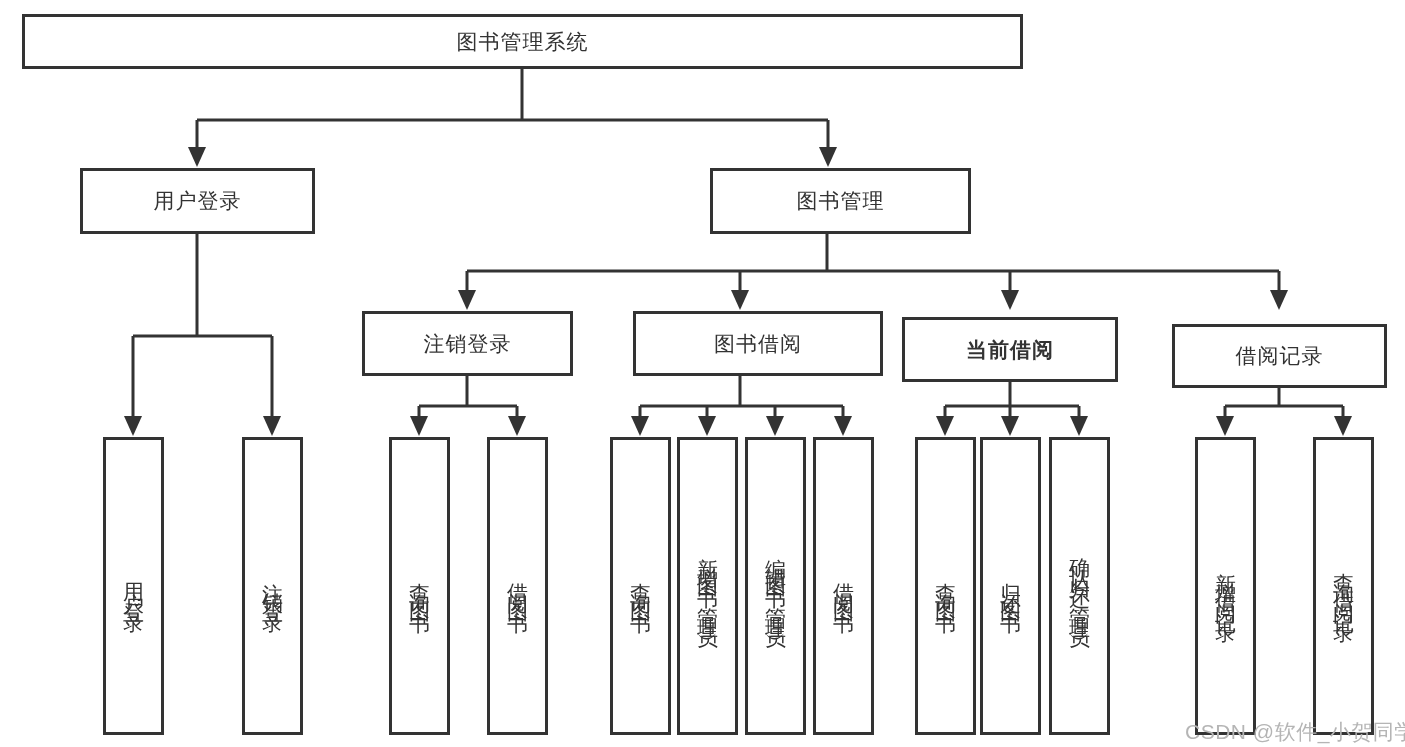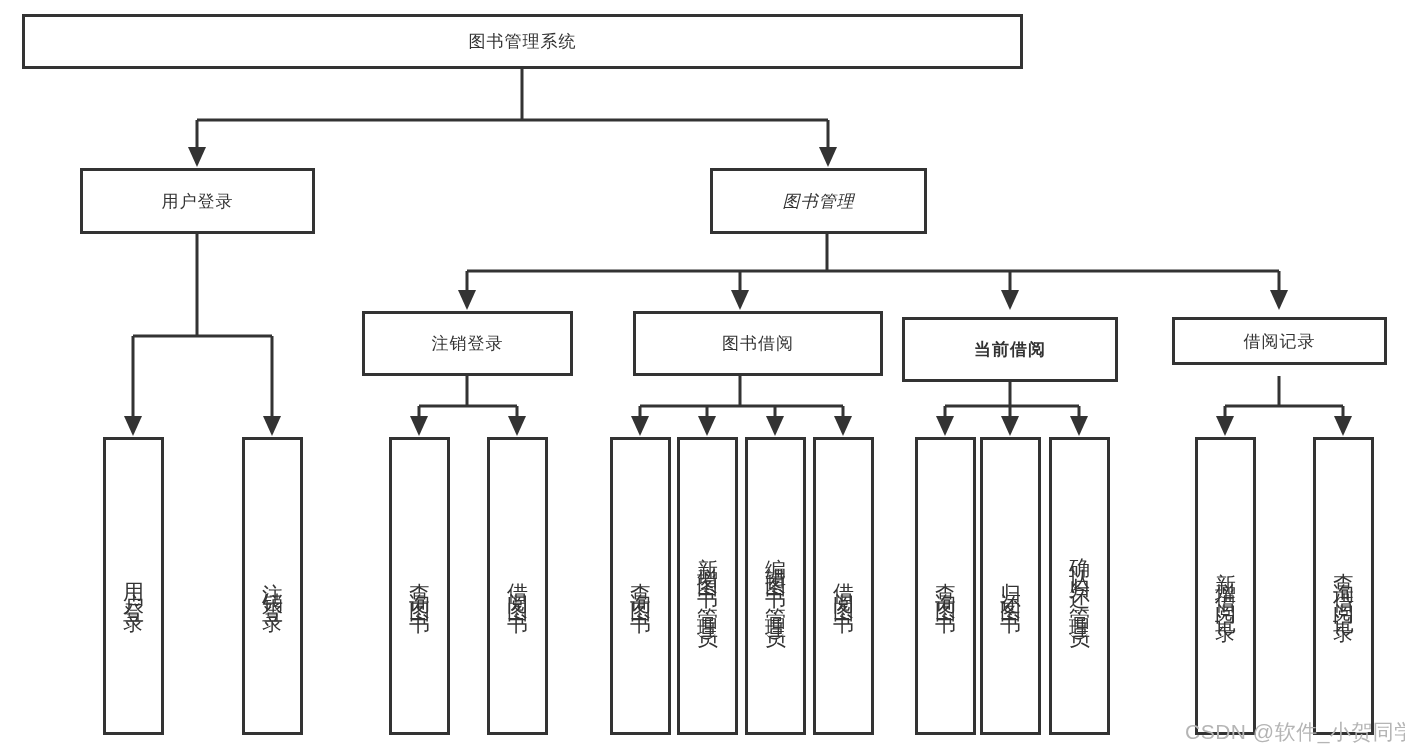--- a/index.html
+++ b/index.html
@@ -26,41 +26,41 @@
   svg.connectors path { stroke: var(--line); stroke-width: 3; fill: none; }
   svg.connectors polygon { fill: var(--line); stroke: none; }
   .box {
     position: absolute;
     box-sizing: border-box;
     border: 3px solid var(--line);
     background: #fff;
     display: flex;
     align-items: center;
     justify-content: center;
-    font-size: 17px;
+    font-size: 21px;
     letter-spacing: 1px;
     white-space: nowrap;
   }
   .vbox {
     writing-mode: vertical-rl;
     text-orientation: mixed;
     letter-spacing: 10px;
     top: 437px;
     width: 61px;
     height: 298px;
     font-size: 21px;
   }
   
   .n-root  { left: 22px;  top: 14px;  width: 1001px; height: 55px; }
   .n-user  { left: 80px;  top: 168px; width: 235px;  height: 66px; }
-  .n-mgmt  { left: 710px; top: 168px; width: 217px;  height: 66px; font-style: italic; }
+  .n-mgmt  { left: 710px; top: 168px; width: 261px;  height: 66px; }
   .n-m1    { left: 362px; top: 311px; width: 211px;  height: 65px; }
   .n-m2    { left: 633px; top: 311px; width: 250px;  height: 65px; }
   .n-m3    { left: 902px; top: 317px; width: 216px;  height: 65px; font-weight: bold; }
-  .n-m4    { left: 1172px;top: 317px; width: 215px;  height: 48px; }
+  .n-m4    { left: 1172px;top: 324px; width: 215px;  height: 64px; }
   
   .v-g1a { left: 103px; }
   .v-g1b { left: 242px; }
   .v-g2a { left: 389px; }
   .v-g2b { left: 487px; }
   .v-g3a { left: 610px; }
   .v-g3b { left: 677px; }
   .v-g3c { left: 745px; }
   .v-g3d { left: 813px; }
   .v-g4a { left: 915px; }

